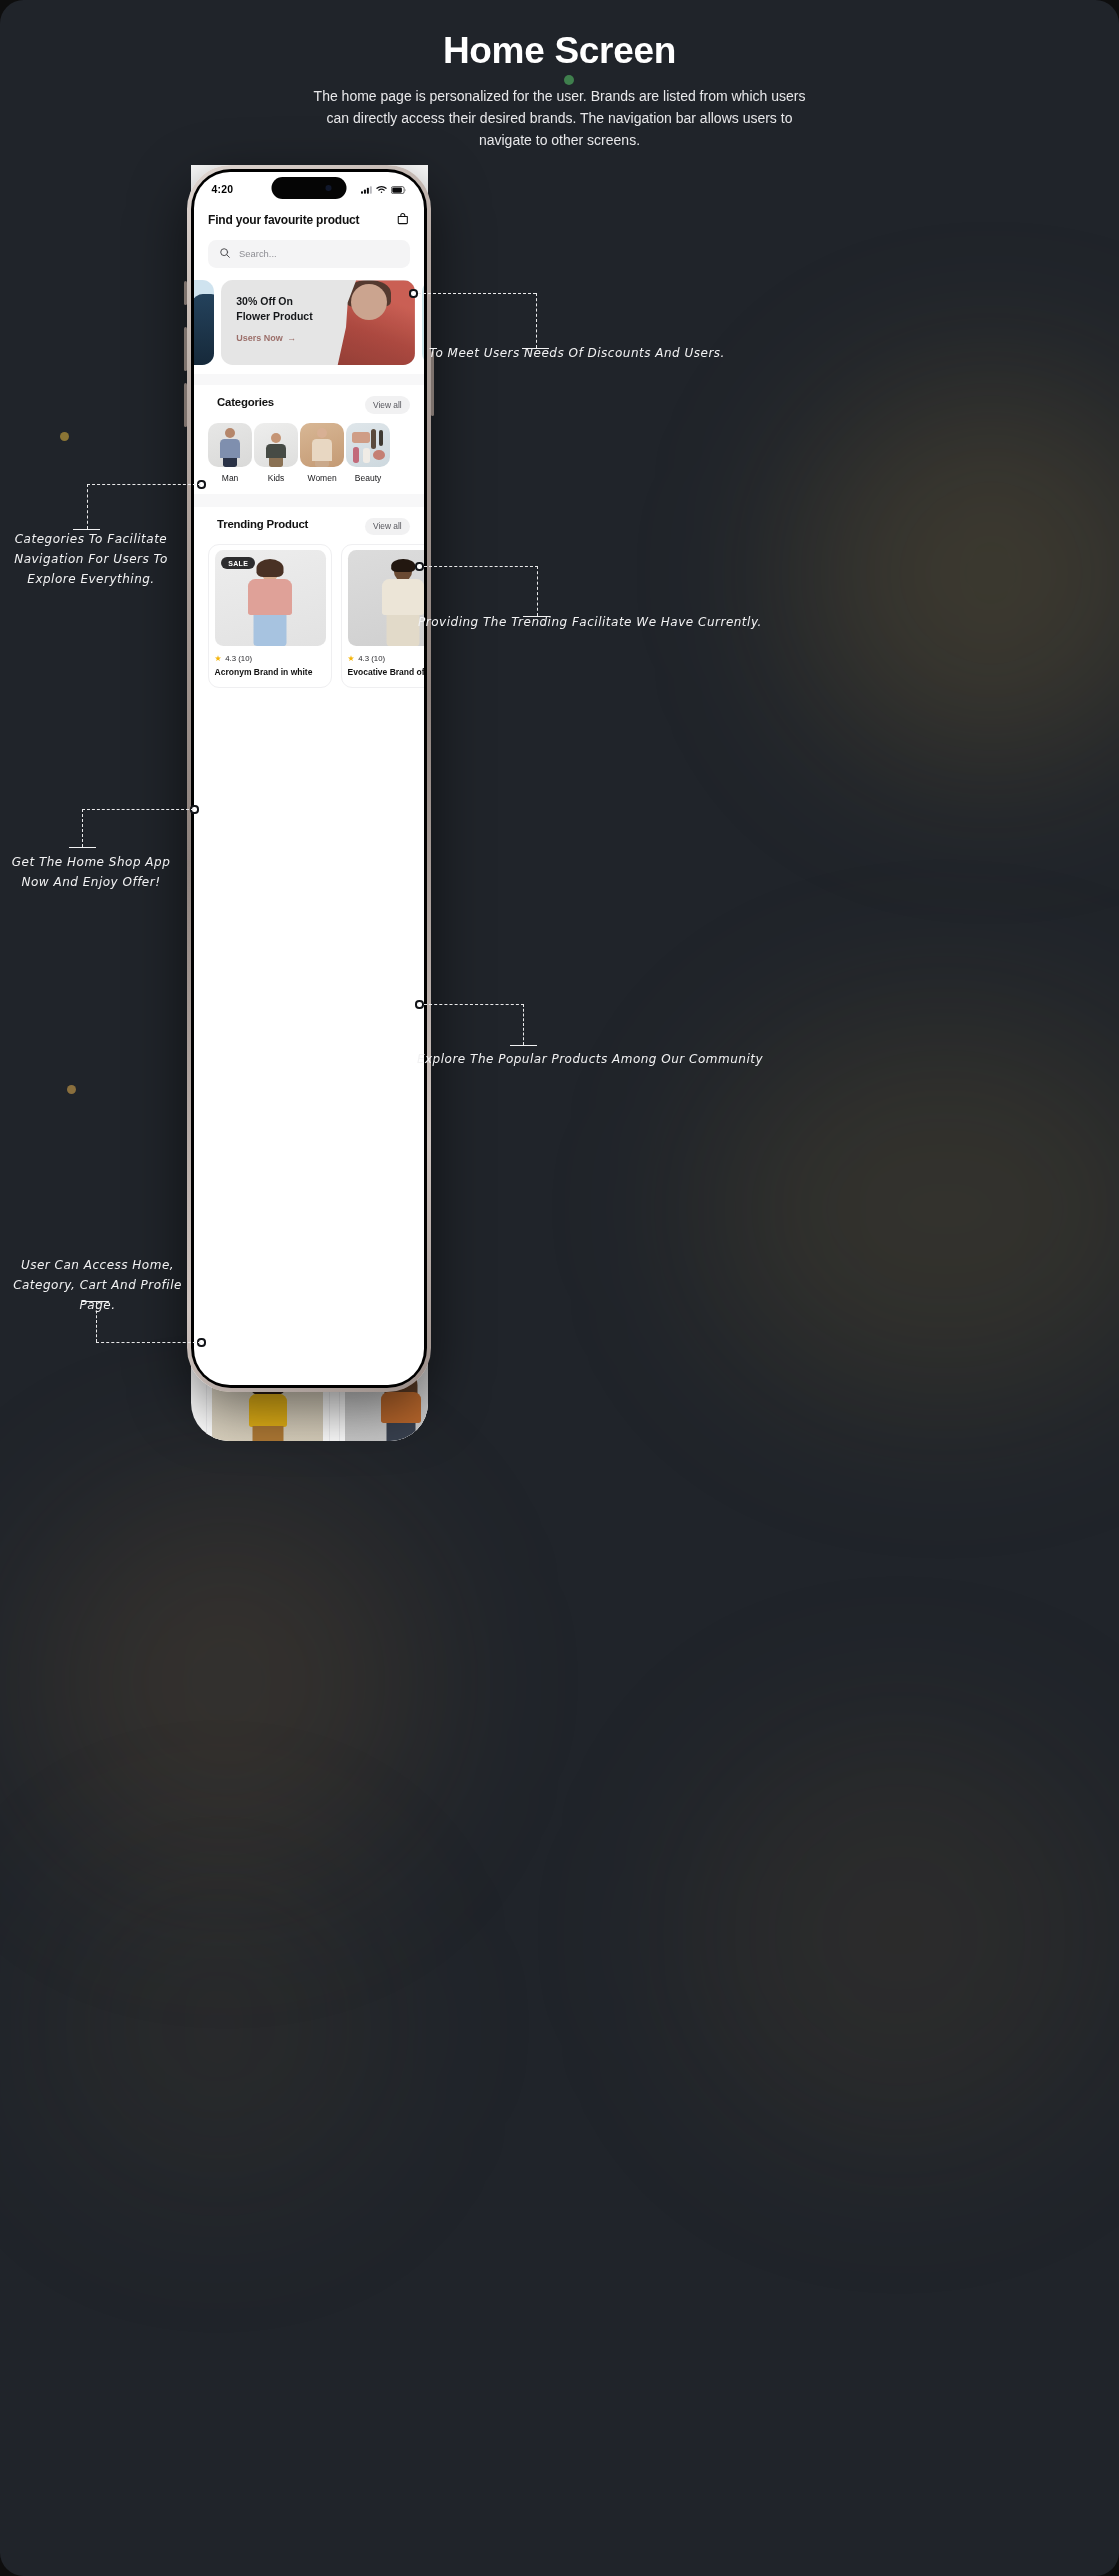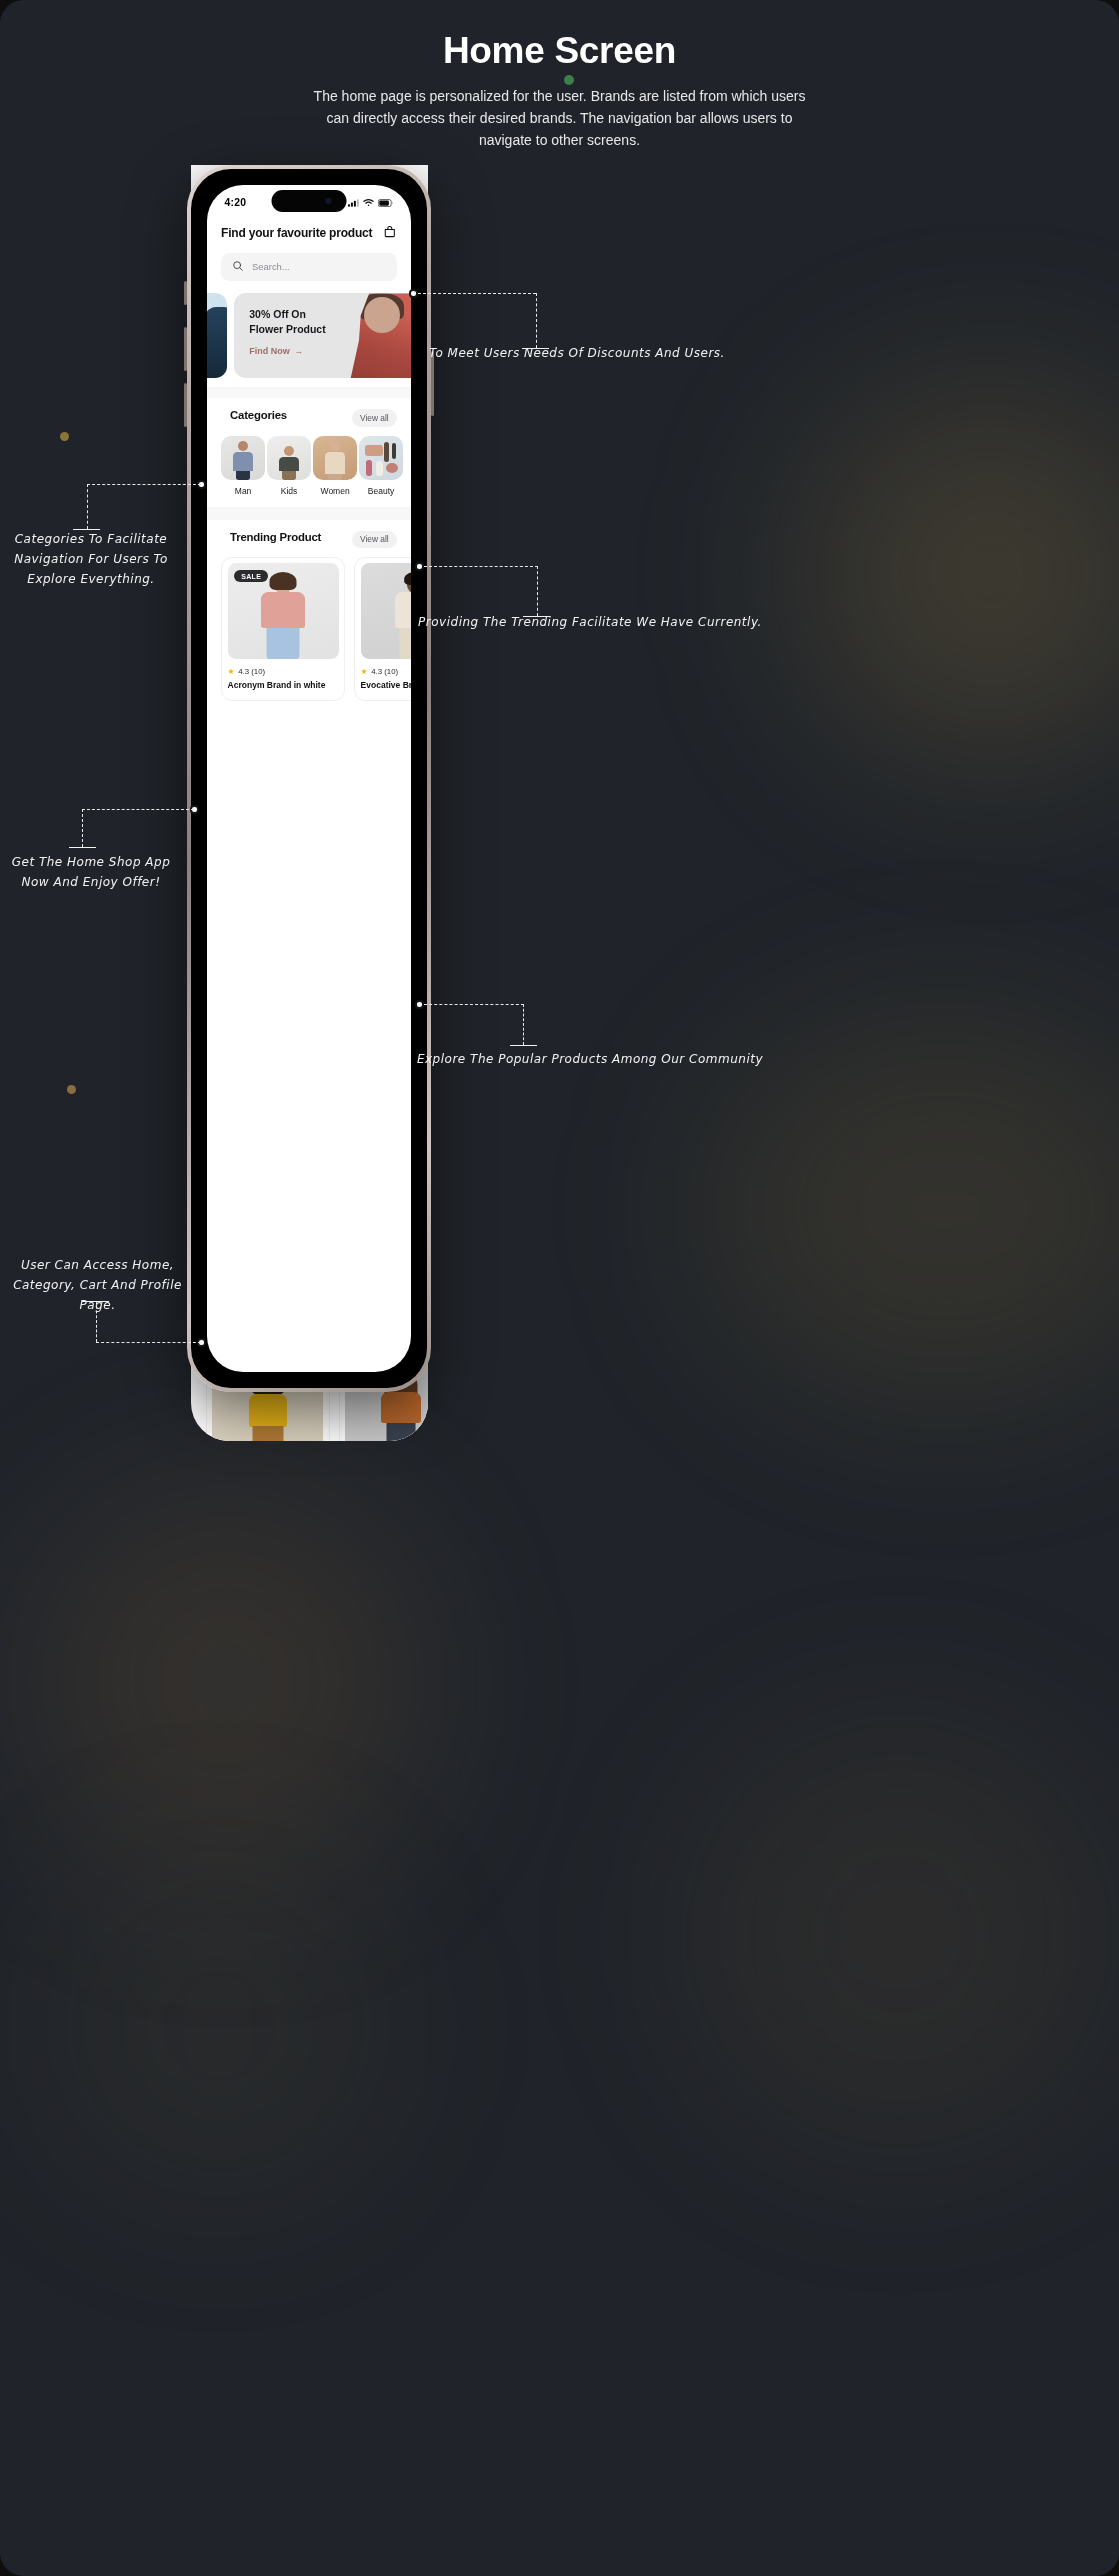--- a/index.html
+++ b/index.html
@@ -59,21 +59,21 @@
     border-radius: 44px;
     background: linear-gradient(145deg,#dfd6d1 0%, #b6a9a3 18%, #8d817c 50%, #cfc4bf 82%, #9a8d88 100%);
     padding: 3.6px;
     box-shadow: 0 18px 55px rgba(0,0,0,.55);
     z-index: 5;
   }
   #phone-inner {
     width: 100%; height: 100%;
     background: #000;
     border-radius: 40px;
-    padding: 16px;
+    padding: 3px;
   }
   #screen {
     width: 100%; height: 100%;
     background: #ffffff;
     border-radius: 36px;
     overflow: hidden;
     position: relative;
   }
   
   .side-btn { position: absolute; background: #7d726d; border-radius: 1.8px; }
@@ -408,21 +408,21 @@
         <div class="promo-row">
           <div class="promo-card promo-peek-l">
             <div class="promo-peek-art"></div>
           </div>
           <div class="promo-card promo-main">
             <div class="promo-art"></div>
             <div class="promo-body">
               <div class="promo-l1">30% Off On</div>
               <div class="promo-l2">Flower Product</div>
               <div class="promo-cta">
-                <span>Find Now</span>
+                <span>Users Now</span>
                 <span>→</span>
               </div>
             </div>
           </div>
           <div class="promo-card promo-peek-r">
             <div class="promo-peek-txt">
               
               
               
             </div>

